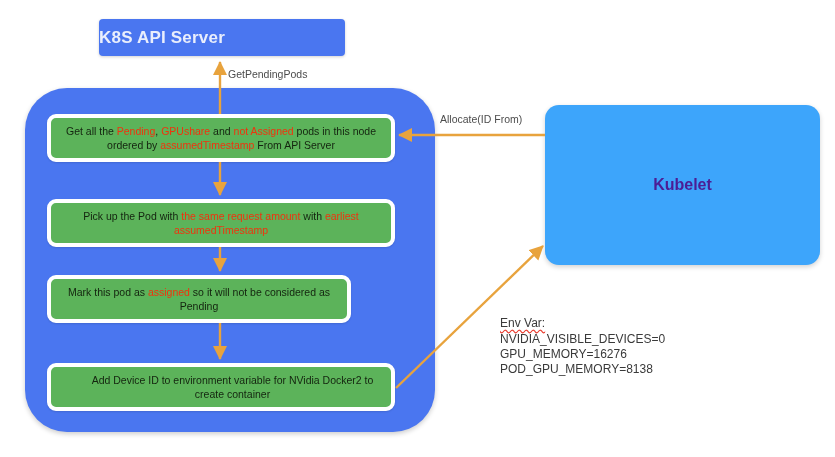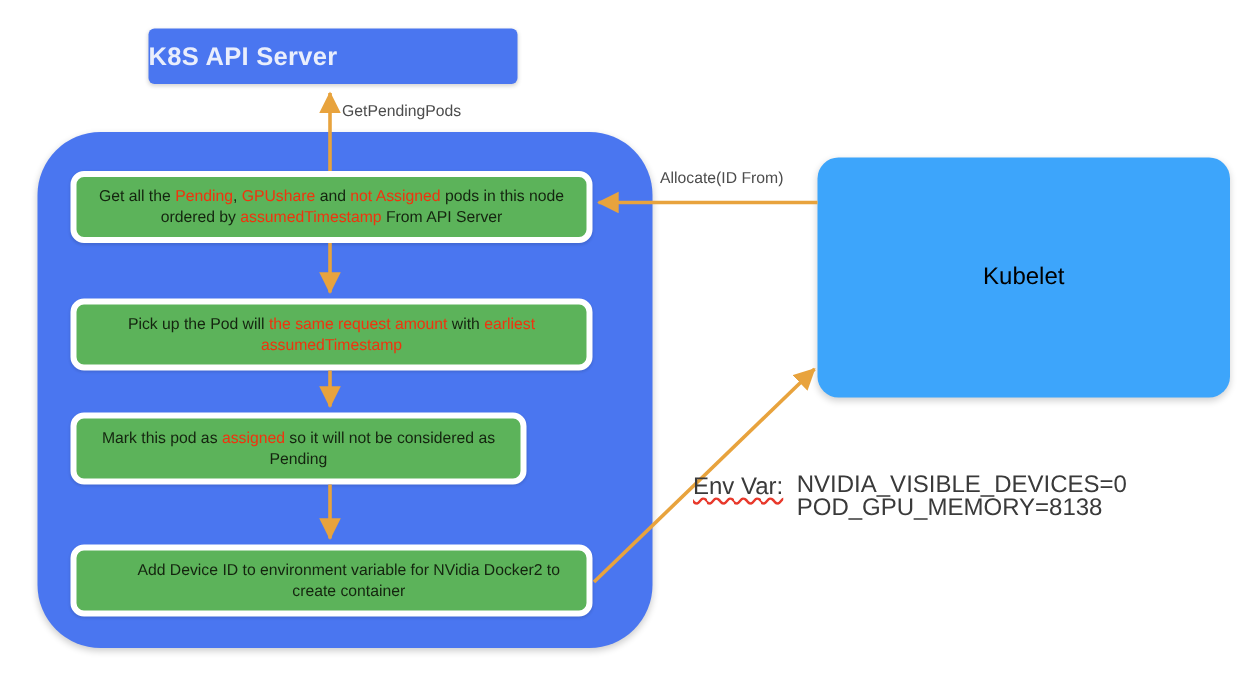--- a/index.html
+++ b/index.html
@@ -83,22 +83,23 @@
     width: 275px;
     height: 160px;
     background: #3da5fb;
     border-radius: 14px;
     box-shadow: 0 2px 5px rgba(0,0,0,0.18);
     display: flex;
     align-items: center;
     justify-content: center;
   }
   #kubelet-box .label {
-    color: #000000;
+    color: #4c1d95;
     font-size: 16px;
+    font-weight: bold;
   }
 
   
   #arrows {
     position: absolute;
     left: 0; top: 0;
     width: 835px;
     height: 457px;
     pointer-events: none;
   }
@@ -109,27 +110,28 @@
     font-size: 10.5px;
     color: #4c4c4c;
     white-space: nowrap;
   }
   #label-getpendingpods { left: 228px; top: 68px; }
   #label-allocate { left: 440px; top: 113px; }
 
   
   #env-var-block {
     position: absolute;
-    left: 462px;
+    left: 500px;
     top: 316px;
     display: flex;
     align-items: flex-start;
-    font-size: 16px;
+    font-size: 12px;
     color: #3a3a3a;
     white-space: nowrap;
+    flex-direction: column;
   }
   #env-var-label {
     margin-right: 9px;
     padding-bottom: 2px;
     text-decoration: underline wavy #e8392c;
     text-decoration-skip-ink: none;
     text-underline-offset: 2px;
   }
   #env-var-values {
     line-height: 15px;
@@ -144,21 +146,21 @@
   <div id="api-server-box">
     <span class="label">K8S API Server</span>
   </div>
 
   <div id="node-container"></div>
 
   <div class="step-box" id="step-1">
     <span class="step-text"><span>Get all the </span><span class="hl">Pending</span><span>, </span><span class="hl">GPUshare</span><span> and </span><span class="hl">not Assigned</span><span> pods in this node ordered by </span><span class="hl">assumedTimestamp</span><span> From API Server</span></span>
   </div>
   <div class="step-box" id="step-2">
-    <span class="step-text"><span>Pick up the Pod will </span><span class="hl">the same request amount</span><span> with </span><span class="hl">earliest assumedTimestamp</span></span>
+    <span class="step-text"><span>Pick up the Pod with </span><span class="hl">the same request amount</span><span> with </span><span class="hl">earliest assumedTimestamp</span></span>
   </div>
   <div class="step-box" id="step-3">
     <span class="step-text"><span>Mark this pod as </span><span class="hl">assigned</span><span> so it will not be  considered as Pending</span></span>
   </div>
   <div class="step-box" id="step-4">
     <span class="step-text"><span>Add Device ID to environment variable for NVidia Docker2 to create container</span></span>
   </div>
 
   <div id="kubelet-box">
     <span class="label">Kubelet</span>
@@ -184,17 +186,18 @@
     <line x1="396" y1="388" x2="543" y2="246" stroke="#e8a33d" stroke-width="2.4" marker-end="url(#ah)"></line>
   </svg>
 
   <div class="edge-label" id="label-getpendingpods">GetPendingPods</div>
   <div class="edge-label" id="label-allocate">Allocate(ID From)</div>
 
   <div id="env-var-block">
     <span id="env-var-label">Env Var:</span>
     <span id="env-var-values">
         <div>NVIDIA_VISIBLE_DEVICES=0</div>
+        <div>GPU_MEMORY=16276</div>
         <div>POD_GPU_MEMORY=8138</div>
       </span>
   </div>
 
 </div>
 
 </body></html>

